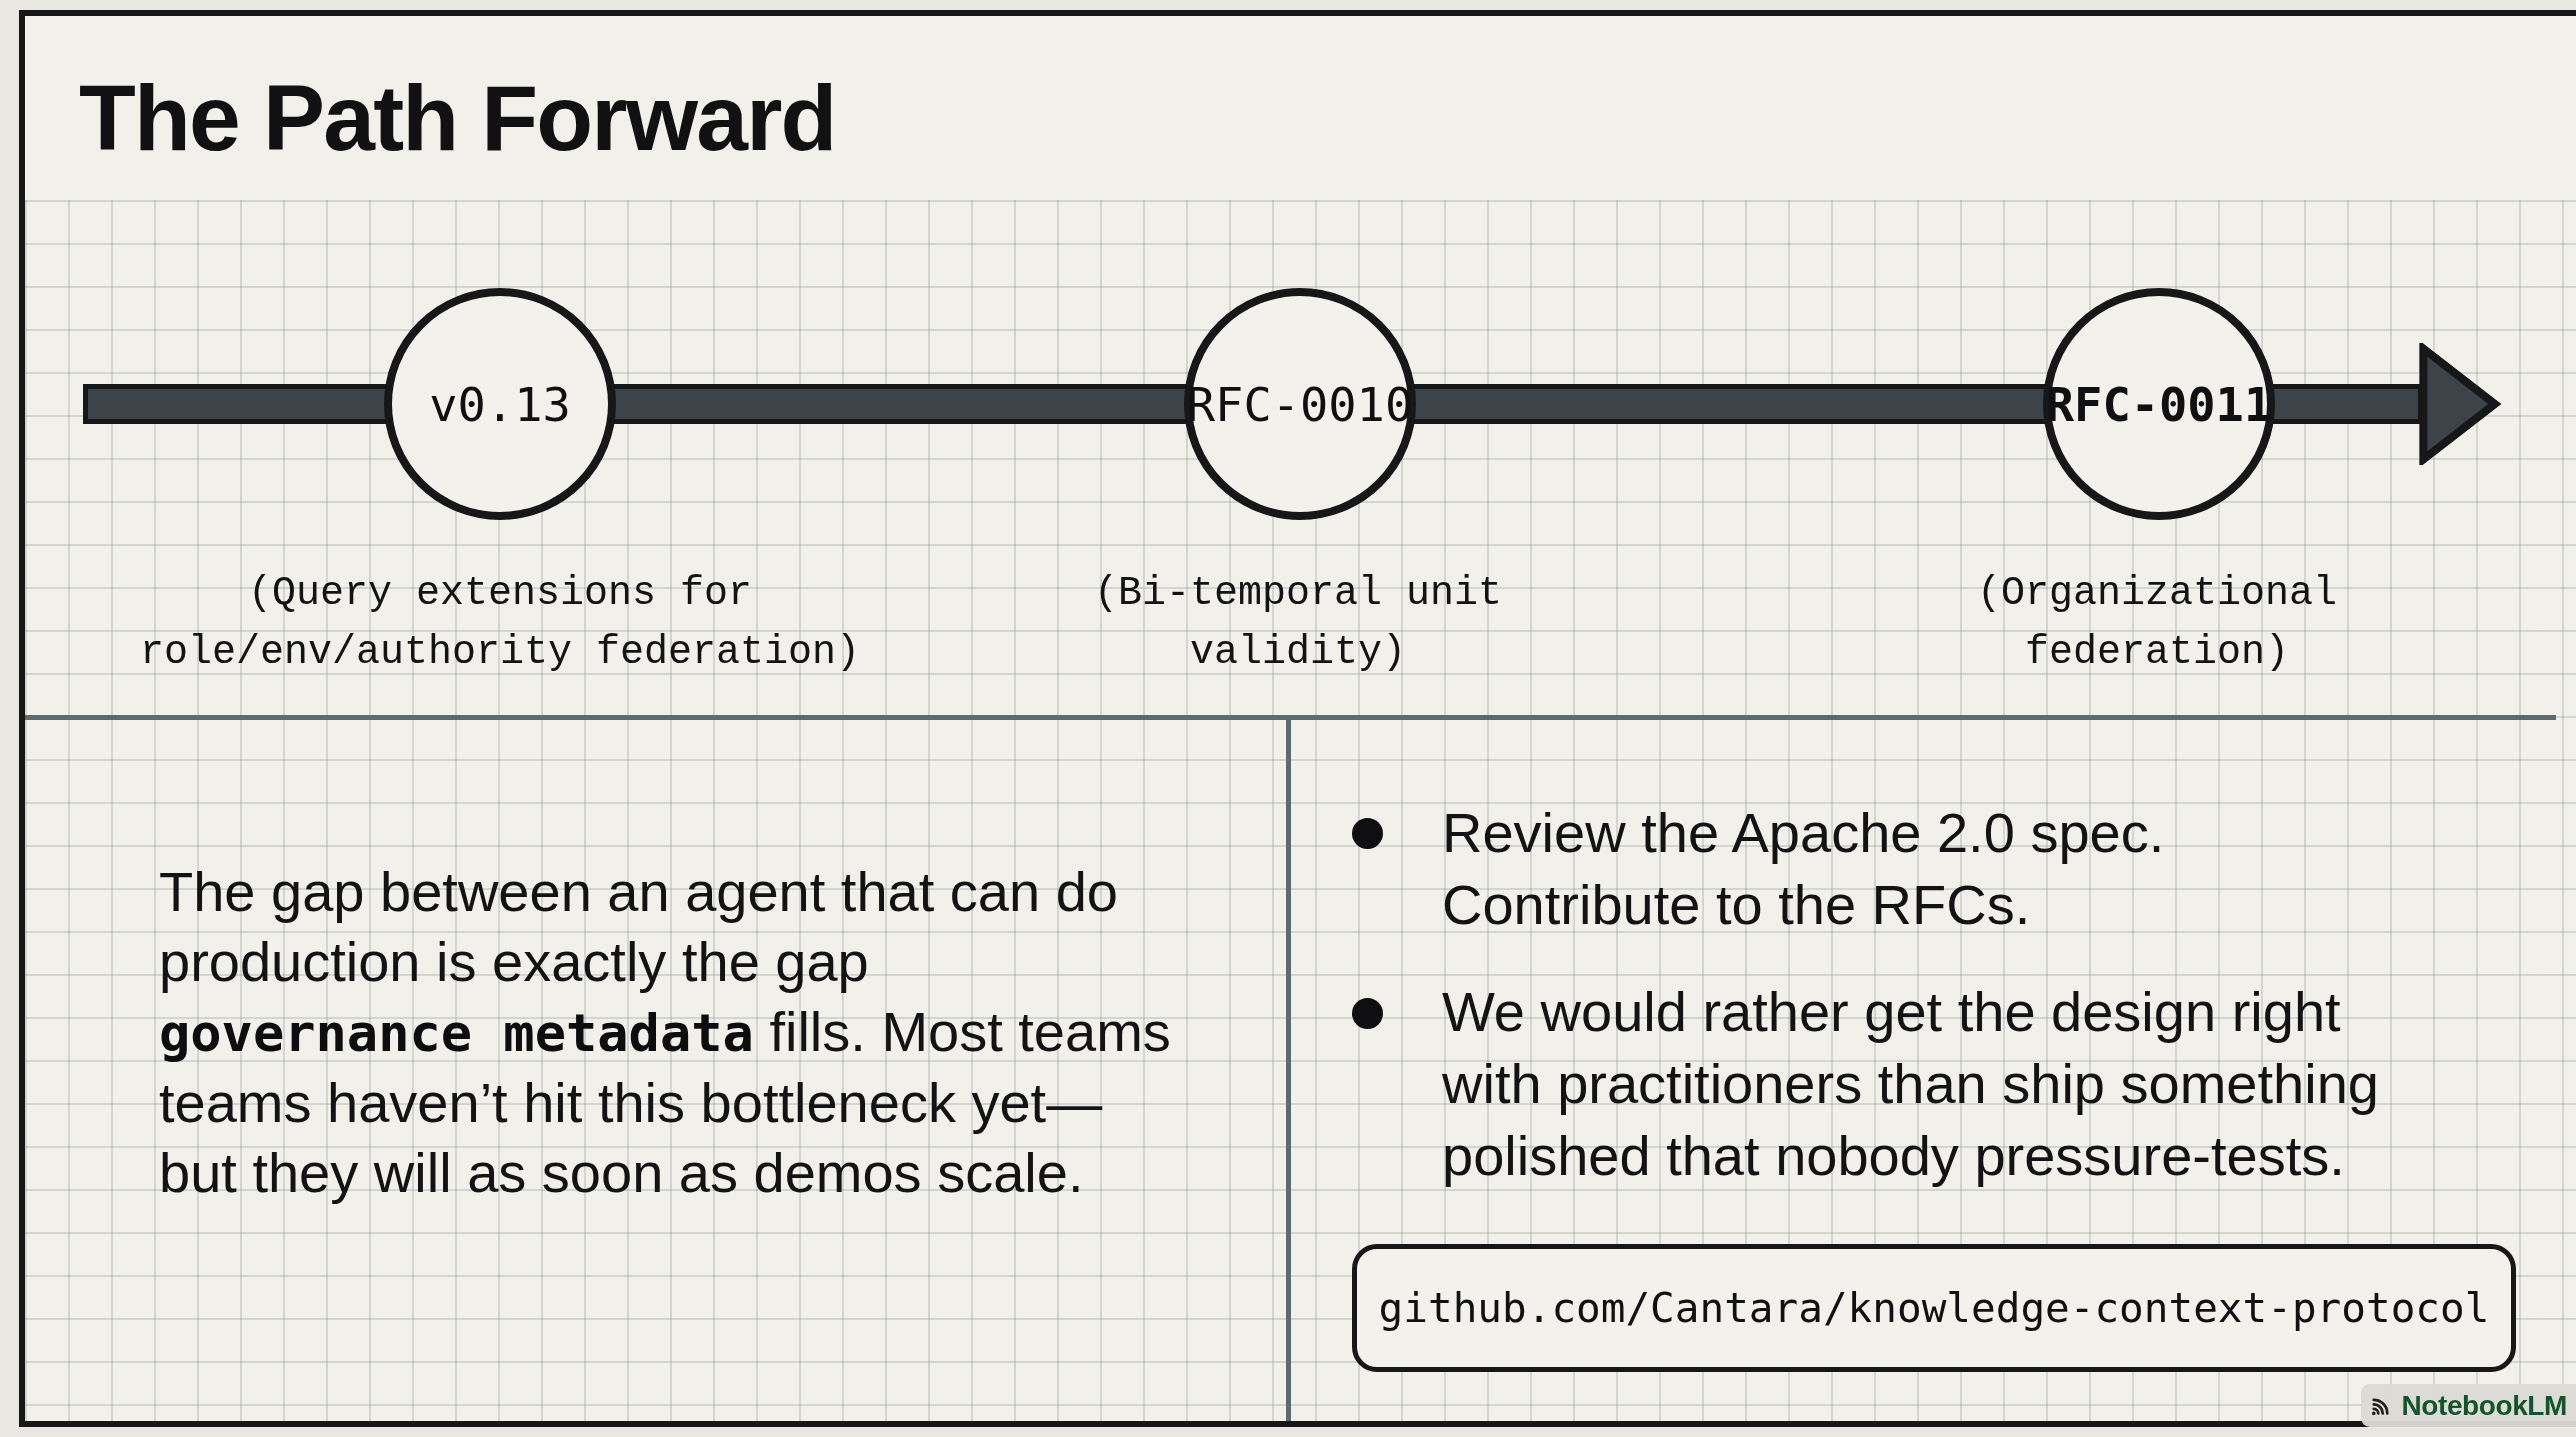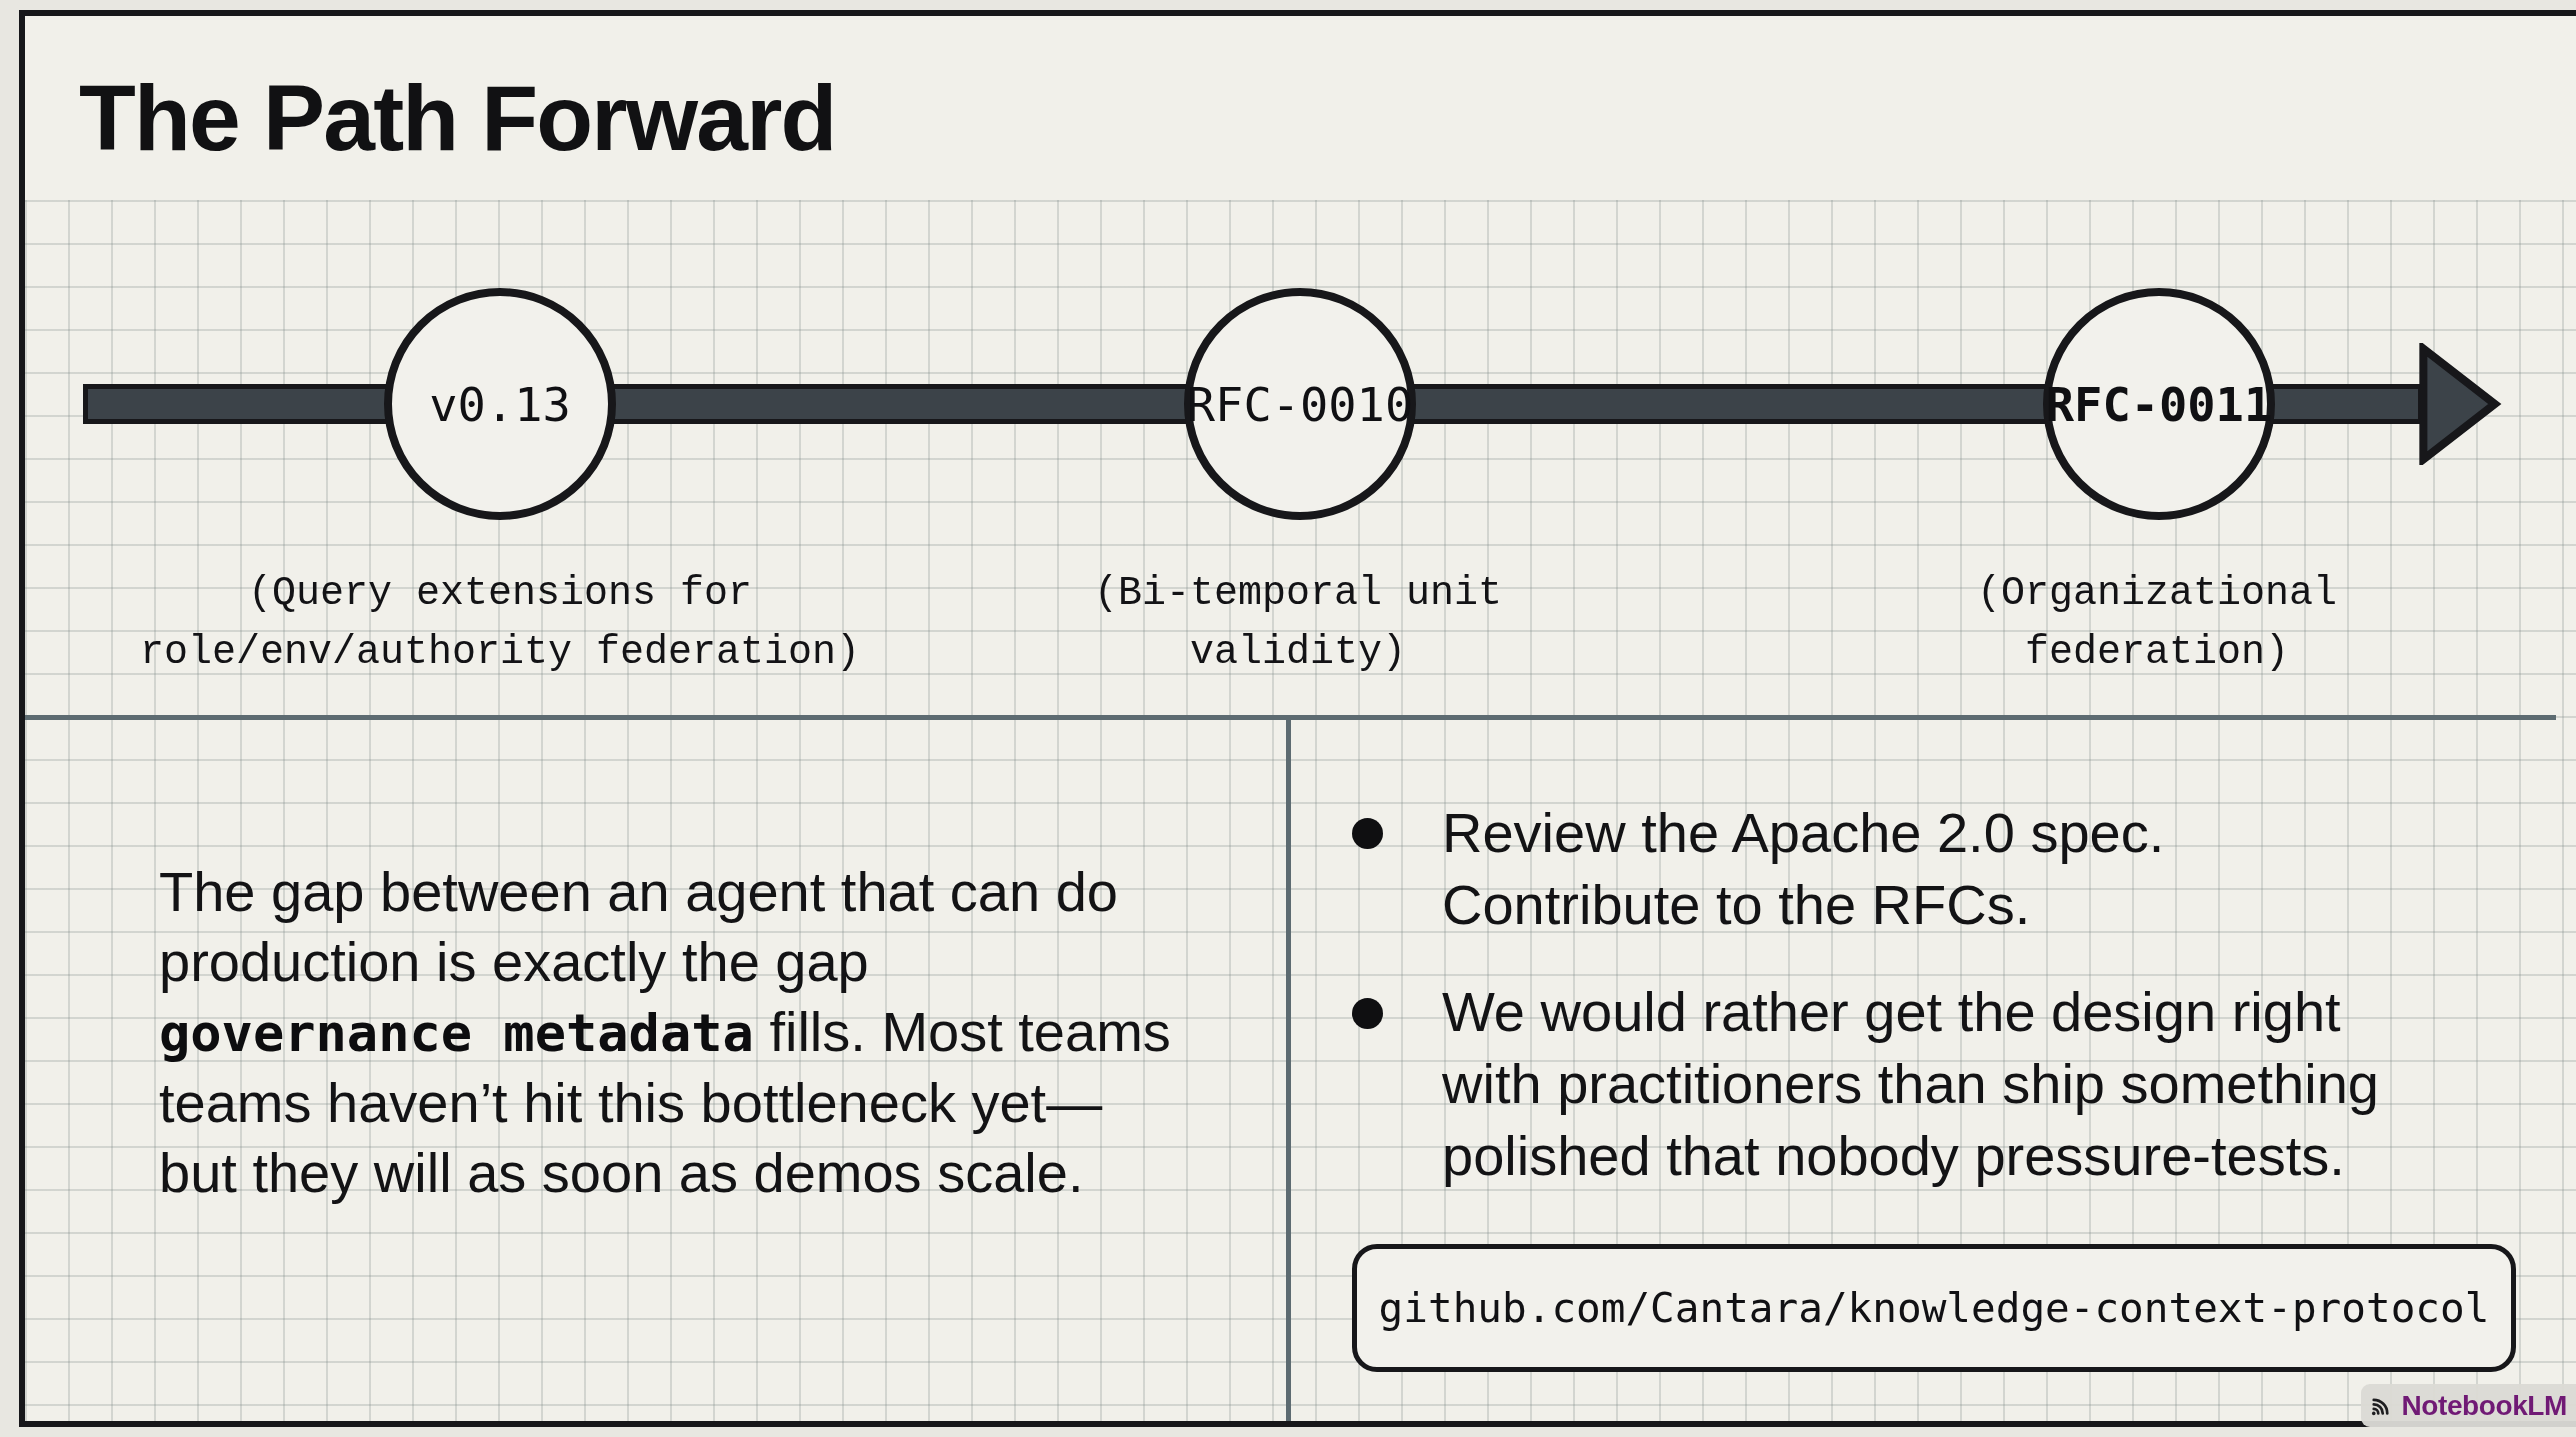--- a/index.html
+++ b/index.html
@@ -49,21 +49,21 @@
   
   .repo{position:absolute;left:1327px;top:1228px;width:1164px;height:128px;box-sizing:border-box;
         border:5.4px solid #17171a;border-radius:25px;background:#f2f1ec;
         display:flex;align-items:center;justify-content:center;}
   .repo span{font-family:"DejaVu Sans Mono",monospace;font-size:41px;color:#111114;white-space:nowrap;}
 
   
   .badge{position:absolute;left:2361px;top:1384px;width:215px;height:43px;z-index:5;
          background:rgba(219,218,212,0.96);border-radius:9px 0 0 9px;
          display:flex;align-items:center;justify-content:flex-end;gap:7.2px;padding-right:9px;box-sizing:border-box;}
-  .badge span{font-size:28px;font-weight:600;color:#701a75;letter-spacing:-0.4px;}
+  .badge span{font-size:28px;font-weight:600;color:#14532d;letter-spacing:-0.4px;}
 </style>
 </head>
 <body>
 
 <div class="page">
   <div class="frame">
     <div class="grid"></div>
 
     <h1 class="title">The Path Forward</h1>
 

